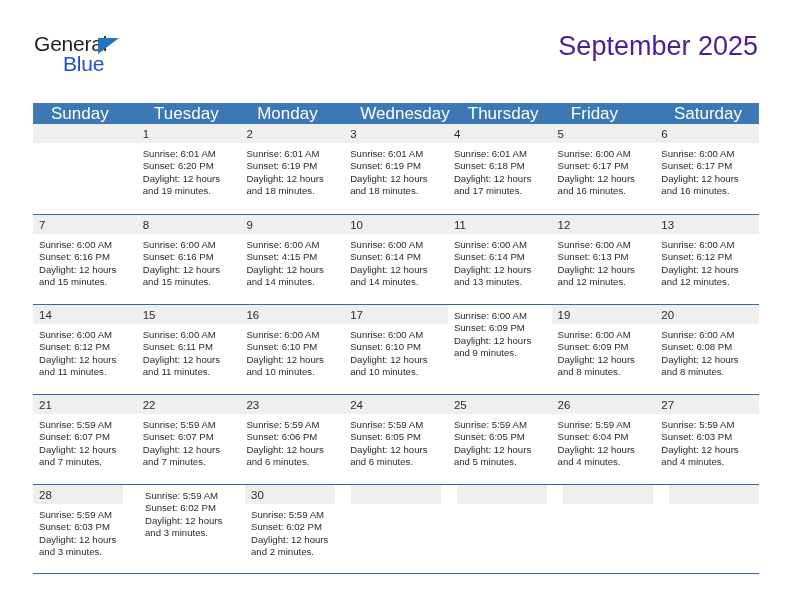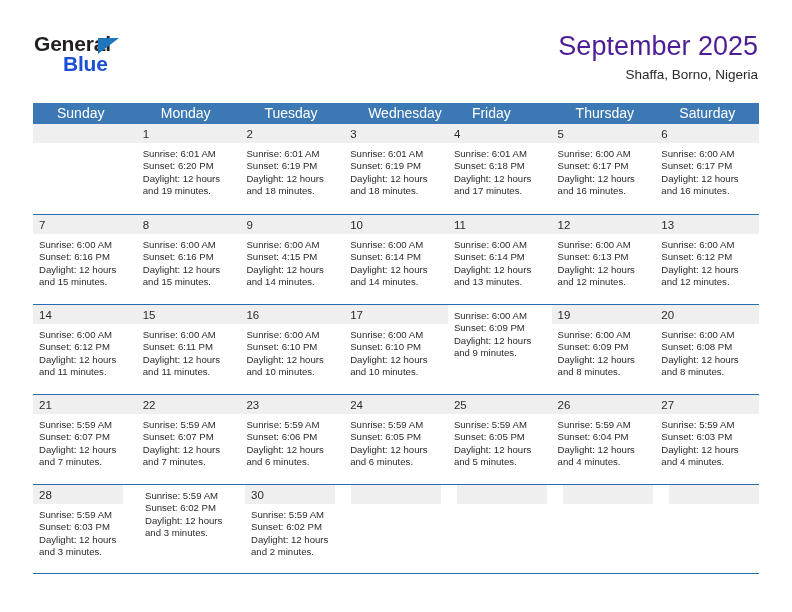--- a/index.html
+++ b/index.html
@@ -30,21 +30,20 @@
     right: 34px;
     height: 64px;
   }
 
   .brand {
     position: absolute;
     left: 0;
     top: 2px;
     width: 120px;
     height: 50px;
-    font-weight: bold;
   }
   .brand-general {
     position: absolute;
     left: 0;
     top: 0;
     font-size: 21px;
     letter-spacing: -0.2px;
     color: #231f20;
     font-family: "Liberation Sans", sans-serif;
   }
@@ -97,23 +96,23 @@
   }
 
   .weekday-row {
     display: flex;
     background: #3c78b4;
     height: 21px;
   }
   .weekday {
     flex: 1 1 0;
     color: #ffffff;
-    font-size: 14px;
+    font-size: 17px;
     line-height: 21px;
-    padding-left: 24px;
+    padding-left: 18px;
     box-sizing: border-box;
     white-space: nowrap;
   }
 
   .week-row {
     display: flex;
     height: 90px;
     border-top: 1.4px solid #2b6cad;
     box-sizing: border-box;
   }
@@ -164,33 +163,32 @@
   <div class="header">
 
     <div class="brand">
       <span class="brand-general">General</span>
       <span class="brand-triangle"></span>
       <span class="brand-blue">Blue</span>
     </div>
 
     <div class="titles">
       <div class="cal-title">September 2025</div>
-      <div class="cal-subtitle">Shaffa, Borno, Nigeria</div>
     </div>
 
   </div>
 
   <div class="calendar">
     <div class="weekday-row" id="weekday-row">
         <div class="weekday">Sunday</div>
+        <div class="weekday">Tuesday</div>
         <div class="weekday">Monday</div>
-        <div class="weekday">Tuesday</div>
         <div class="weekday">Wednesday</div>
+        <div class="weekday">Thursday</div>
         <div class="weekday">Friday</div>
-        <div class="weekday">Thursday</div>
         <div class="weekday">Saturday</div>
       </div>
     <div id="weeks-container">
         <div class="week-row first">
           <div class="day-cell empty">
             <div class="daynum-band"><span class="daynum"></span></div>
             <div class="day-body"></div>
           </div>
           <div class="day-cell">
             <div class="daynum-band"><span class="daynum">1</span></div>

